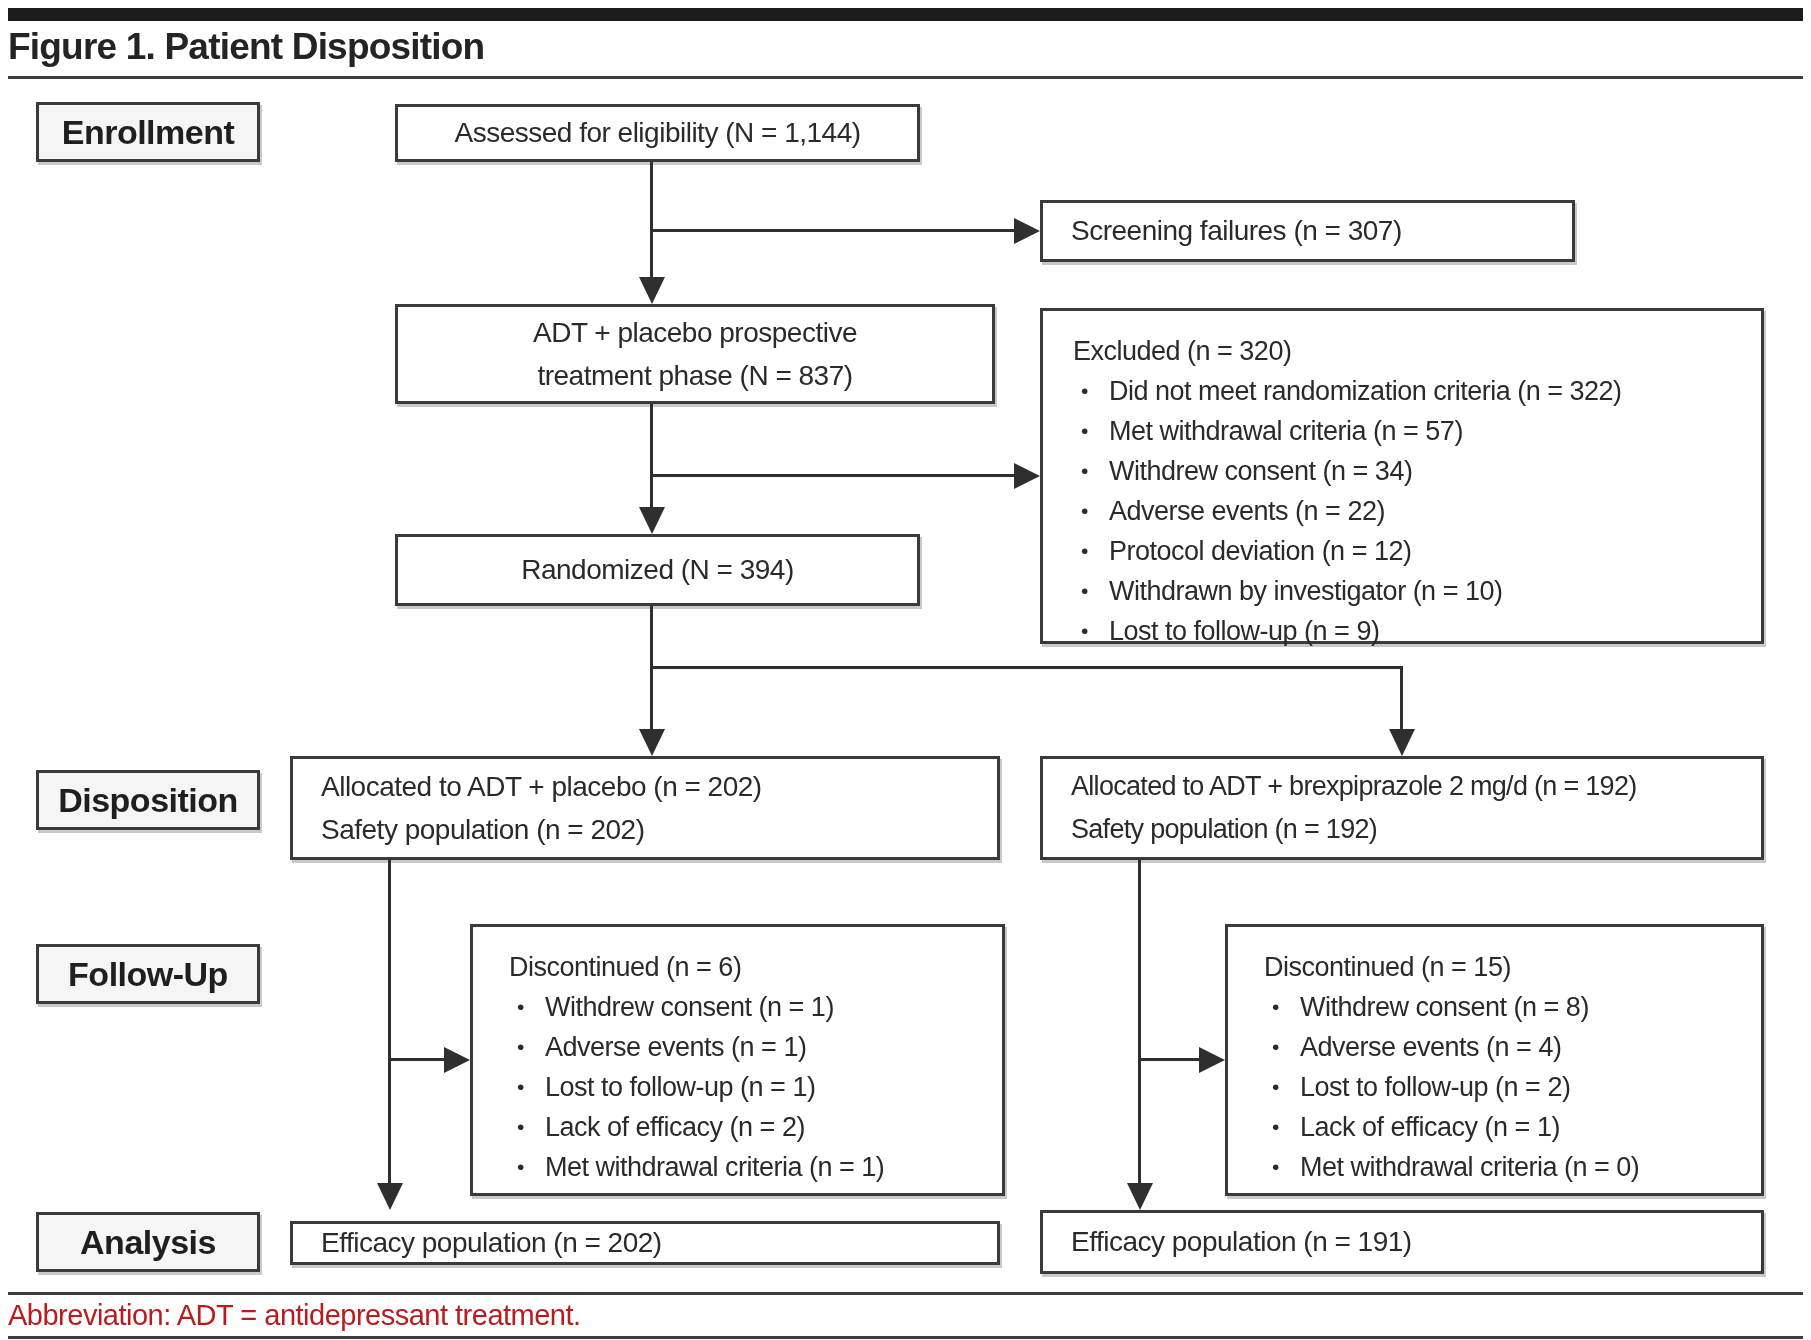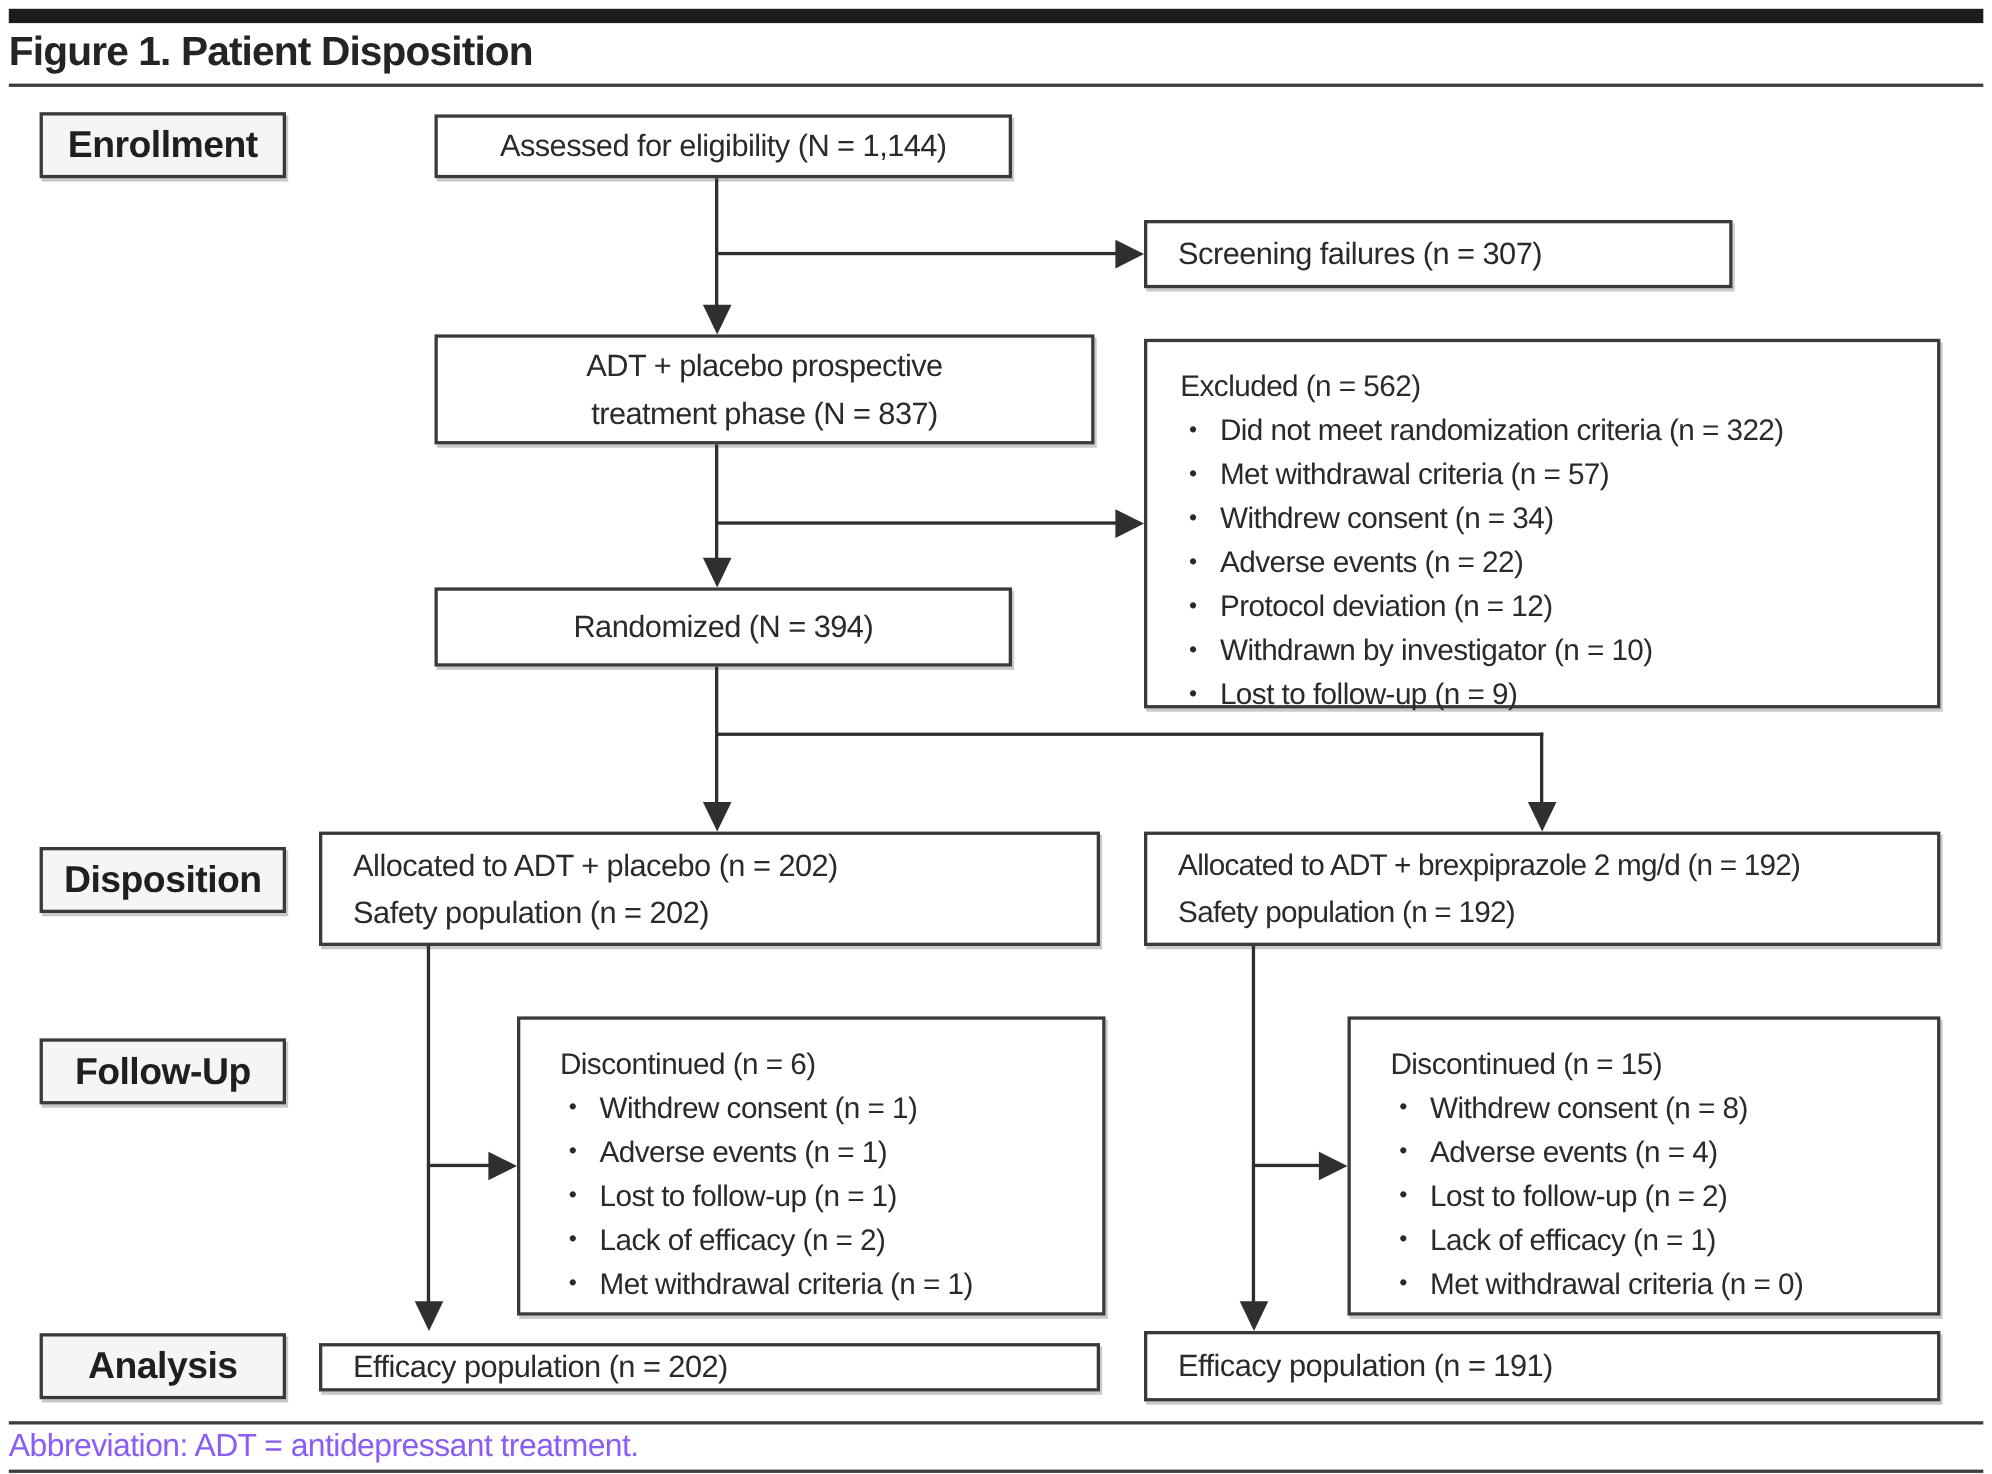--- a/index.html
+++ b/index.html
@@ -7,21 +7,21 @@
     position:relative; width:1811px; height:1340px; background:#ffffff;
     font-family:"Liberation Sans", sans-serif; color:#282828;
     letter-spacing:-0.5px;
   }
   .topbar { position:absolute; left:8px; top:8px; width:1795px; height:13px; background:#1c1c1c; }
   .figtitle { position:absolute; left:8px; top:26px; font-size:37px; font-weight:bold; color:#242424; letter-spacing:-0.8px; }
   .rule { position:absolute; left:8px; width:1795px; height:3px; background:#3d3d3d; }
   .rule-title { top:76px; }
   .rule-foot-top { top:1292px; }
   .rule-foot-bottom { top:1336px; }
-  .footnote { position:absolute; left:8px; top:1299px; font-size:29px; color:#8b5cf6; }
+  .footnote { position:absolute; left:8px; top:1299px; font-size:29px; color:#b91c1c; }
 
   .box {
     position:absolute; background:#ffffff; border:3px solid #3a3a3a;
     box-shadow:2px 3px 0 #c9c9c9; box-sizing:border-box;
     display:flex; flex-direction:column; justify-content:center;
     font-size:28px; color:#2a2a2a;
   }
   .stage {
     background:#f5f5f5; align-items:center; font-weight:bold; font-size:34px; color:#1f1f1f;
   }
@@ -68,21 +68,21 @@
   <div class="box left-text" style="left:1040px; top:200px; width:535px; height:62px;">
     <span>Screening failures (n = 307)</span>
   </div>
 
   <div class="box center-text two-line" style="left:395px; top:304px; width:600px; height:100px;">
     <span>ADT + placebo prospective</span>
     <span>treatment phase (N = 837)</span>
   </div>
 
   <div class="box listbox" style="left:1040px; top:308px; width:724px; height:336px;">
-    <div class="hdr">Excluded (n = 562)</div>
+    <div class="hdr">Excluded (n = 320)</div>
     <div class="li">
       <span class="dot">•</span>
       <span class="itx">Did not meet randomization criteria (n = 322)</span>
     </div>
     <div class="li">
       <span class="dot">•</span>
       <span class="itx">Met withdrawal criteria (n = 57)</span>
     </div>
     <div class="li">
       <span class="dot">•</span>

